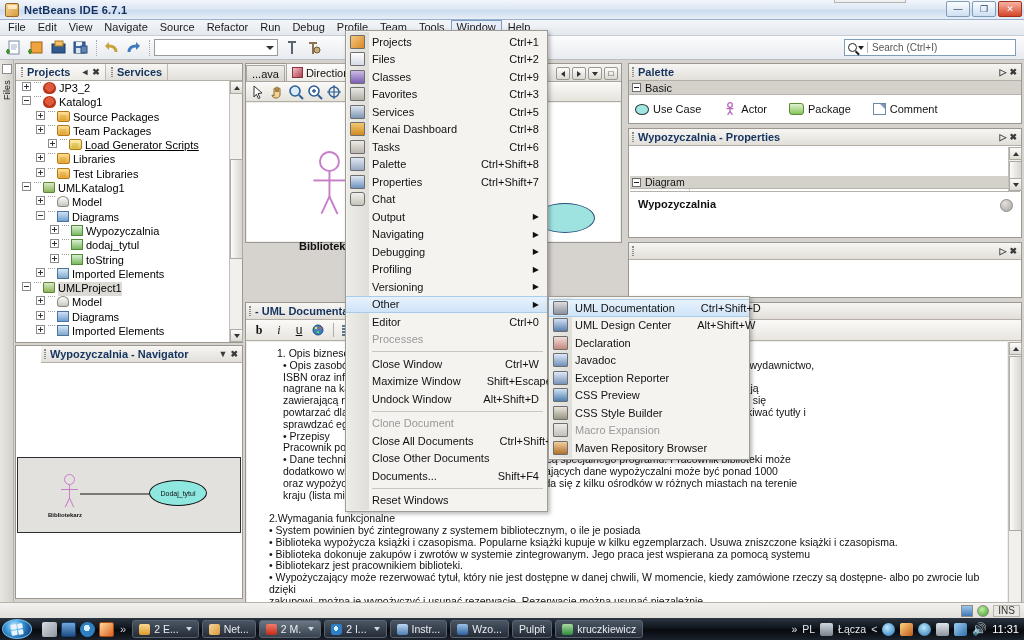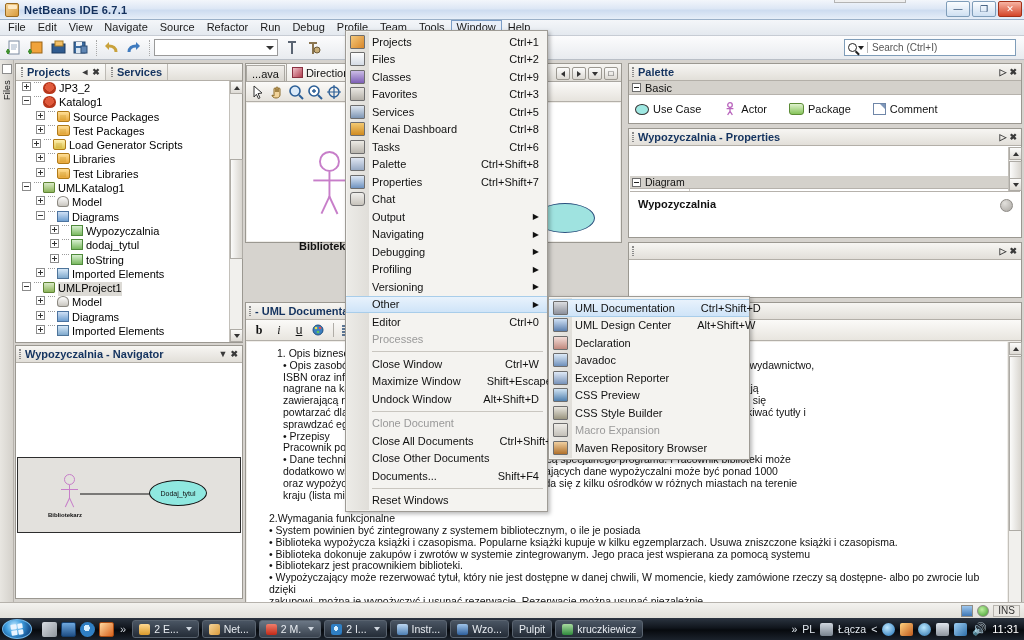--- a/index.html
+++ b/index.html
@@ -158,21 +158,21 @@
     position: absolute; left: 0; width: 13px;
     background: linear-gradient(to right,#fbfbfa,#d8d5cf);
     border: 1px solid #aeaba5;
   }
   .caret-u { border-left: 3px solid transparent; border-right: 3px solid transparent; border-bottom: 4px solid #333; }
   .caret-d { border-left: 3px solid transparent; border-right: 3px solid transparent; border-top: 4px solid #333; }
   .caret-l { border-top: 3px solid transparent; border-bottom: 3px solid transparent; border-right: 4px solid #333; }
   .caret-r { border-top: 3px solid transparent; border-bottom: 3px solid transparent; border-left: 4px solid #333; }
 
   
-  #navigator-panel { left: 15px; top: 285px; width: 228px; height: 254px; background: #fff; }
+  #navigator-panel { left: 15px; top: 285px; width: 228px; height: 254px; background: #fff; padding-left: 25px; }
   .nav-canvas { position: absolute; left: 0; top: 17px; right: 0; bottom: 0; background: #fff; }
   .nav-view {
     position: absolute; left: 1px; top: 94px; width: 224px; height: 76px;
     background: #e3e1dd; border: 1px solid #2d2d2d;
   }
   .stickman { position: absolute; }
   .stickman .head { width: 11px; height: 11px; border: 1.4px solid #c77ec9; border-radius: 50%; }
   .stickman .body { position: absolute; left: 5px; top: 11px; width: 1.4px; height: 14px; background: #c77ec9; }
   .stickman .arms { position: absolute; left: -3px; top: 15px; width: 17px; height: 1.4px; background: #c77ec9; }
   .stickman .leg1 { position: absolute; left: 5px; top: 24px; width: 1.4px; height: 10px; background: #c77ec9; transform: rotate(25deg); transform-origin: top; }
@@ -470,23 +470,23 @@
           <div class="trow" style="padding-left: 20px;">
             <div class="texp plus"></div>
             <div class="tdash"></div>
             <div class="ticon ico-folder"></div>
             <span class="tlabel">Source Packages</span>
           </div>
           <div class="trow" style="padding-left: 20px;">
             <div class="texp plus"></div>
             <div class="tdash"></div>
             <div class="ticon ico-folder"></div>
-            <span class="tlabel">Test Packages</span>
-          </div>
-          <div class="trow" style="padding-left: 16px;">
+            <span class="tlabel">Team Packages</span>
+          </div>
+          <div class="trow" style="padding-left: 32px; text-decoration: underline;">
             <div class="texp plus"></div>
             <div class="tdash"></div>
             <div class="ticon ico-folder grn"></div>
             <span class="tlabel">Load Generator Scripts</span>
           </div>
           <div class="trow" style="padding-left: 20px;">
             <div class="texp plus"></div>
             <div class="tdash"></div>
             <div class="ticon ico-folder"></div>
             <span class="tlabel">Libraries</span>

